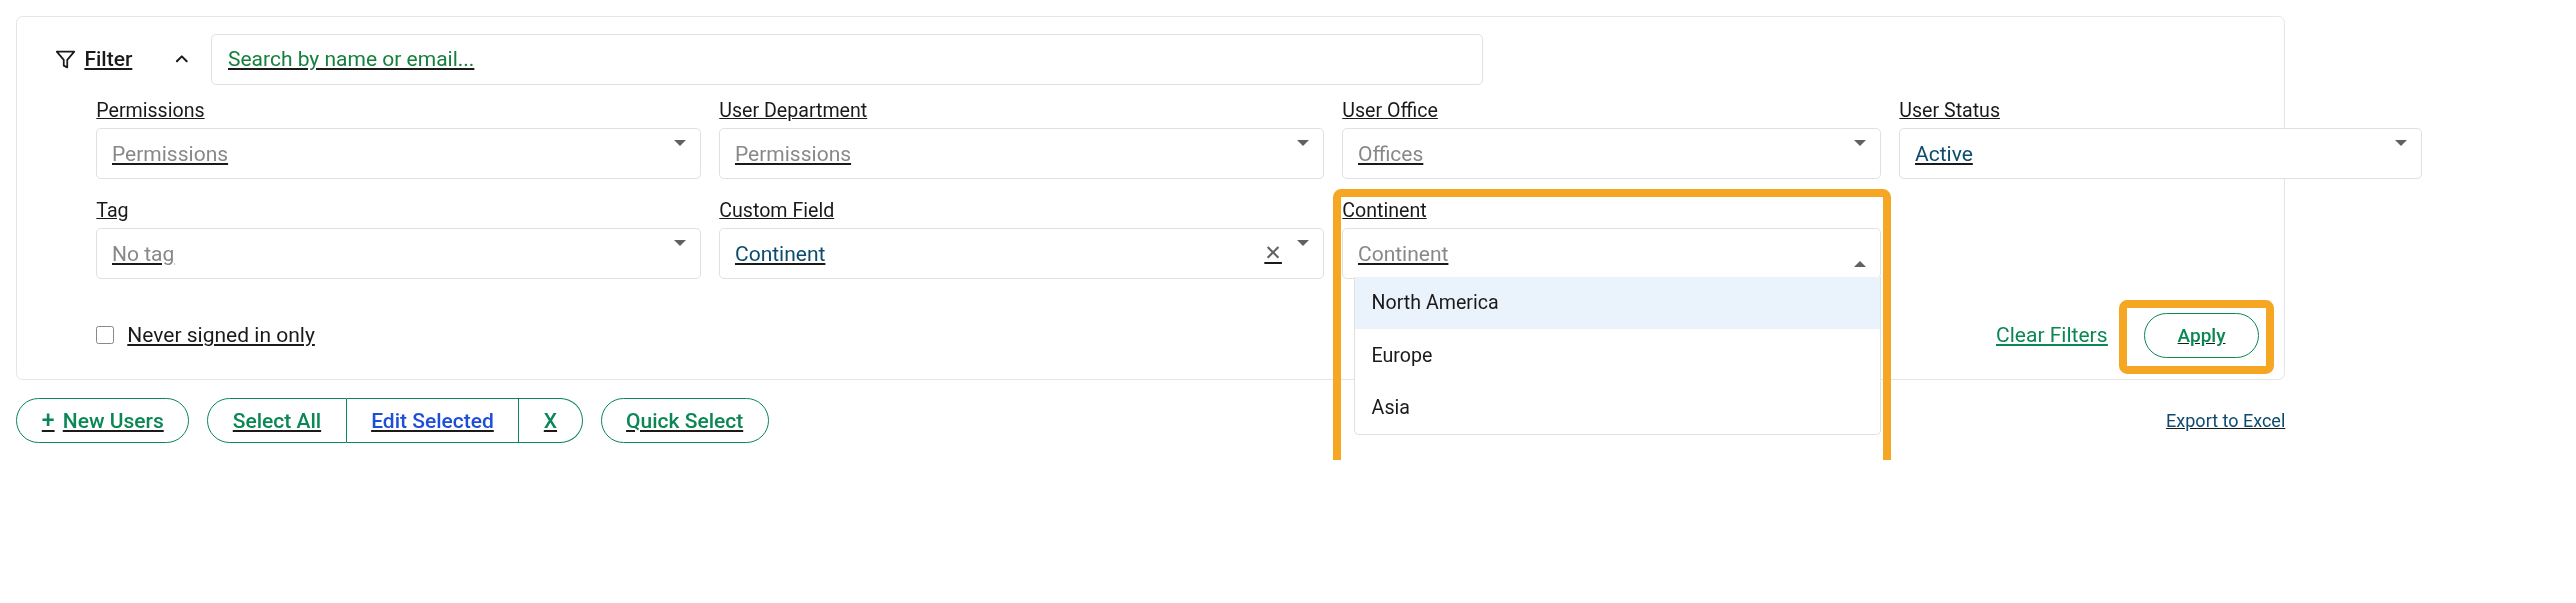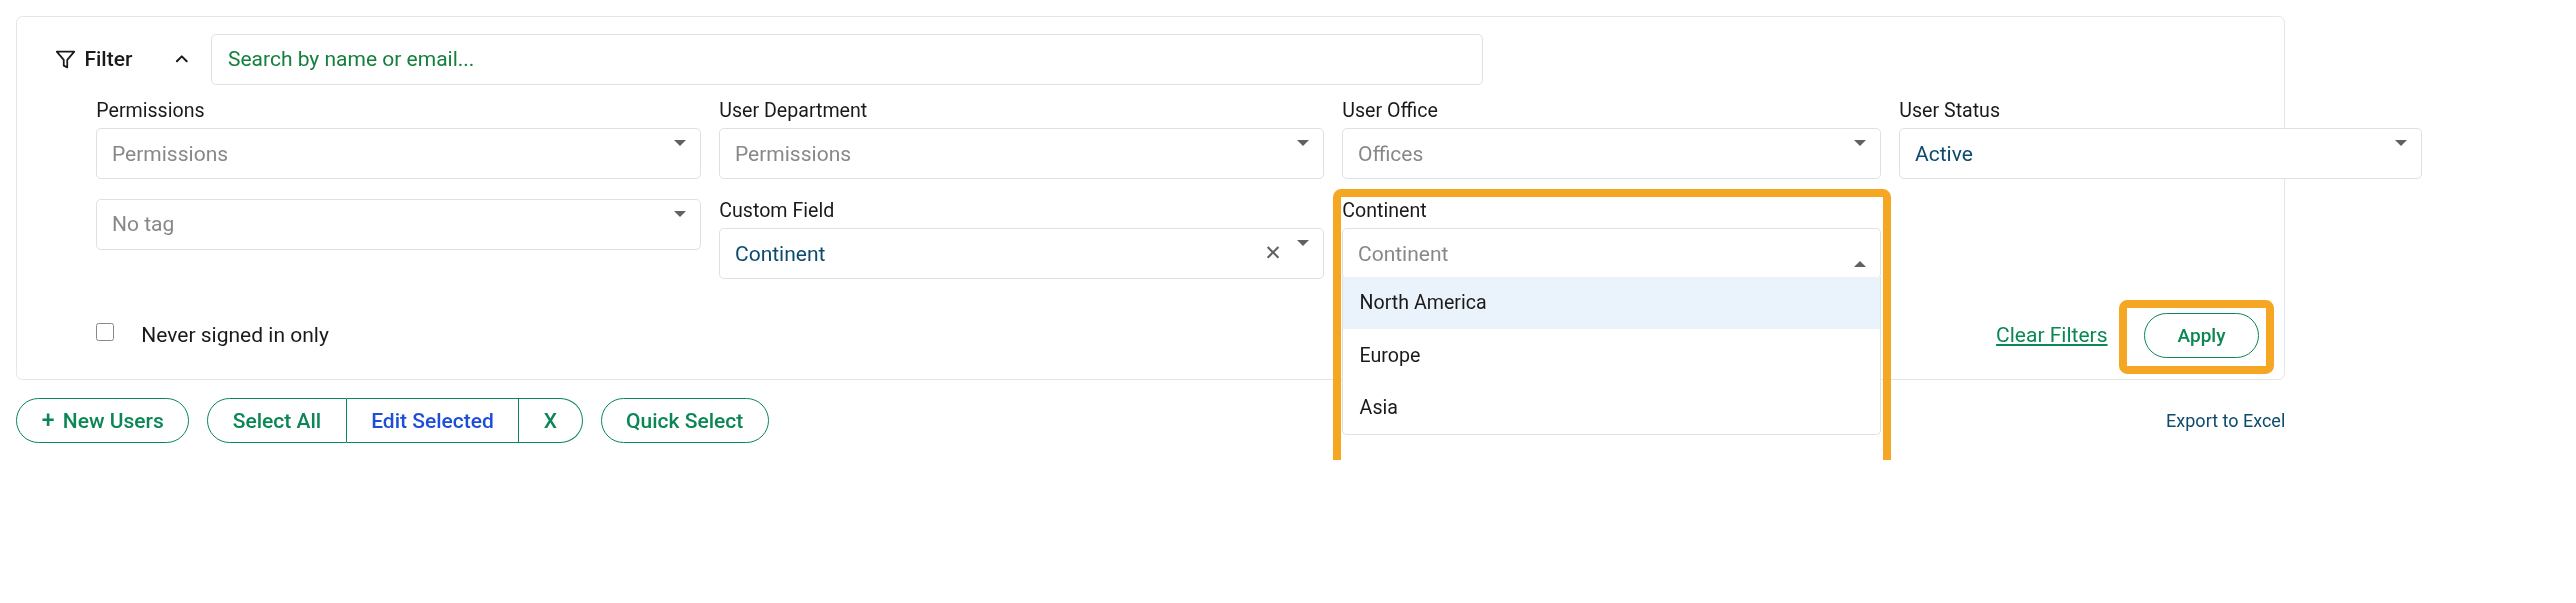--- a/index.html
+++ b/index.html
@@ -1,40 +1,40 @@
 <!DOCTYPE html>
 <html style="font-size:13px"><head>
   <meta charset="utf-8">
   <style>
     * { box-sizing: border-box; margin: 0; padding: 0; font-family: -apple-system, BlinkMacSystemFont, "Segoe UI", Roboto, Helvetica, Arial, sans-serif; }
     body { background: #fff; padding: 16.3px; color: #1a1a1a; }
-    .wrap { width: 2269px; }
+    .wrap { width: 2269px; text-decoration: underline; }
     .panel { border: 0.8px solid #e5e5e5; border-radius: 6.5px; padding: 16.3px 33px 21px 33px; position: relative; }
     .panel-top { display: flex; align-items: center; gap: 14.7px; }
     .filter-toggle { display: flex; align-items: center; gap: 8.2px; font-size: 21px; font-weight: 500; padding: 8.2px 4.9px; cursor: pointer; }
     .caret-up { margin-left: 31px; }
     .search { flex: 0 0 1272px; height: 51px; border: 0.8px solid #e0e0e0; border-radius: 4.9px; padding: 0 16.3px; font-size: 21px; color: #15803d; display: flex; align-items: center; }
     .filters-grid { display: grid; grid-template-columns: 605px 605px 539px 523px; column-gap: 18px; row-gap: 19.6px; margin-top: 14px; margin-left: 46px; }
     .fld-label { font-size: 19.6px; color: #1a1a1a; margin-bottom: 6.5px; }
     .select { height: 51px; border: 0.8px solid #e0e0e0; border-radius: 4.9px; padding: 0 14.7px; display: flex; align-items: center; justify-content: space-between; background: #fff; cursor: pointer; }
     .select-text { font-size: 21px; color: #888; }
     .select-text.has-value { color: #0c4a6e; }
     .select-icons { display: flex; align-items: center; gap: 14.7px; }
     .caret-down-sm, .caret-up-sm { border-left: 6.5px solid transparent; border-right: 6.5px solid transparent; }
     .caret-down-sm { border-top: 6.5px solid #616161; }
     .caret-up-sm { border-bottom: 6.5px solid #616161; }
     .x-sm { font-size: 21px; color: #616161; font-weight: 300; line-height: 1; }
     .fld { position: relative; }
     .highlight-box { position: absolute; border: 8.2px solid #f5a623; border-radius: 8.2px; pointer-events: none; }
     .hl-continent { left: -9.8px; top: -9.8px; right: -9.8px; height: 309px; z-index: 5; }
-    .dropdown { position: absolute; left: 0; right: 0; top: 78px; background: #fff; border: 0.8px solid #e0e0e0; border-top: none; border-radius: 0 0 4.9px 4.9px; z-index: 3; }
+    .dropdown { position: absolute; left: 12px; right: 0; top: 78px; background: #fff; border: 0.8px solid #e0e0e0; border-top: none; border-radius: 0 0 4.9px 4.9px; z-index: 3; }
     .dd-item { padding: 14.7px 16.3px; font-size: 19.6px; cursor: pointer; }
     .dd-item.hover { background: #eaf2fb; }
     .panel-bottom { display: flex; align-items: center; justify-content: space-between; margin-top: 34px; margin-left: 46px; }
-    .chk-row { display: flex; gap: 27px; font-size: 21px; }
+    .chk-row { display: flex; align-items: center; gap: 13px; font-size: 21px; }
     .chk { width: 18px; height: 18px; border: 1.6px solid #888; border-radius: 2.5px; background: #fff; }
     .right-actions { display: flex; align-items: center; gap: 36px; margin-right: -8.2px; position: relative; }
     .link { color: #0a8754; text-decoration: underline; font-size: 21px; cursor: pointer; }
     .btn-apply { border: 1.6px solid #0a8754; color: #0a8754; background: #fff; border-radius: 816px; padding: 9.8px 33px; font-size: 19px; font-weight: 500; cursor: pointer; }
     .hl-apply { position: absolute; right: -14.7px; top: -13px; width: 155px; height: 74px; border: 8.2px solid #f5a623; border-radius: 8.2px; pointer-events: none; }
     .toolbar { display: flex; align-items: center; justify-content: space-between; margin-top: 18px; }
     .toolbar-left { display: flex; align-items: center; gap: 18px; }
     .pill { border: 1.6px solid #0a8754; color: #0a8754; background: #fff; border-radius: 816px; padding: 9.8px 24.5px; font-size: 21px; font-weight: 500; cursor: pointer; display: inline-flex; align-items: center; gap: 8.2px; }
     .pill-group { display: flex; }
     .pill-group .pill { border-radius: 0; border-left-width: 0; }
@@ -97,20 +97,21 @@
 
       <div class="fld">
         <div class="fld-label">User Status</div>
         <div class="select">
           <span class="select-text has-value">Active</span>
           <span><span class="caret-down-sm"></span></span>
         </div>
       </div>
 
       <div class="fld">
+        <div class="fld-label">Tag</div>
         <div class="select">
           <span class="select-text">No tag</span>
           <span><span class="caret-down-sm"></span></span>
         </div>
       </div>
 
       <div class="fld">
         <div class="fld-label">Custom Field</div>
         <div class="select">
           <span class="select-text has-value">Continent</span>

